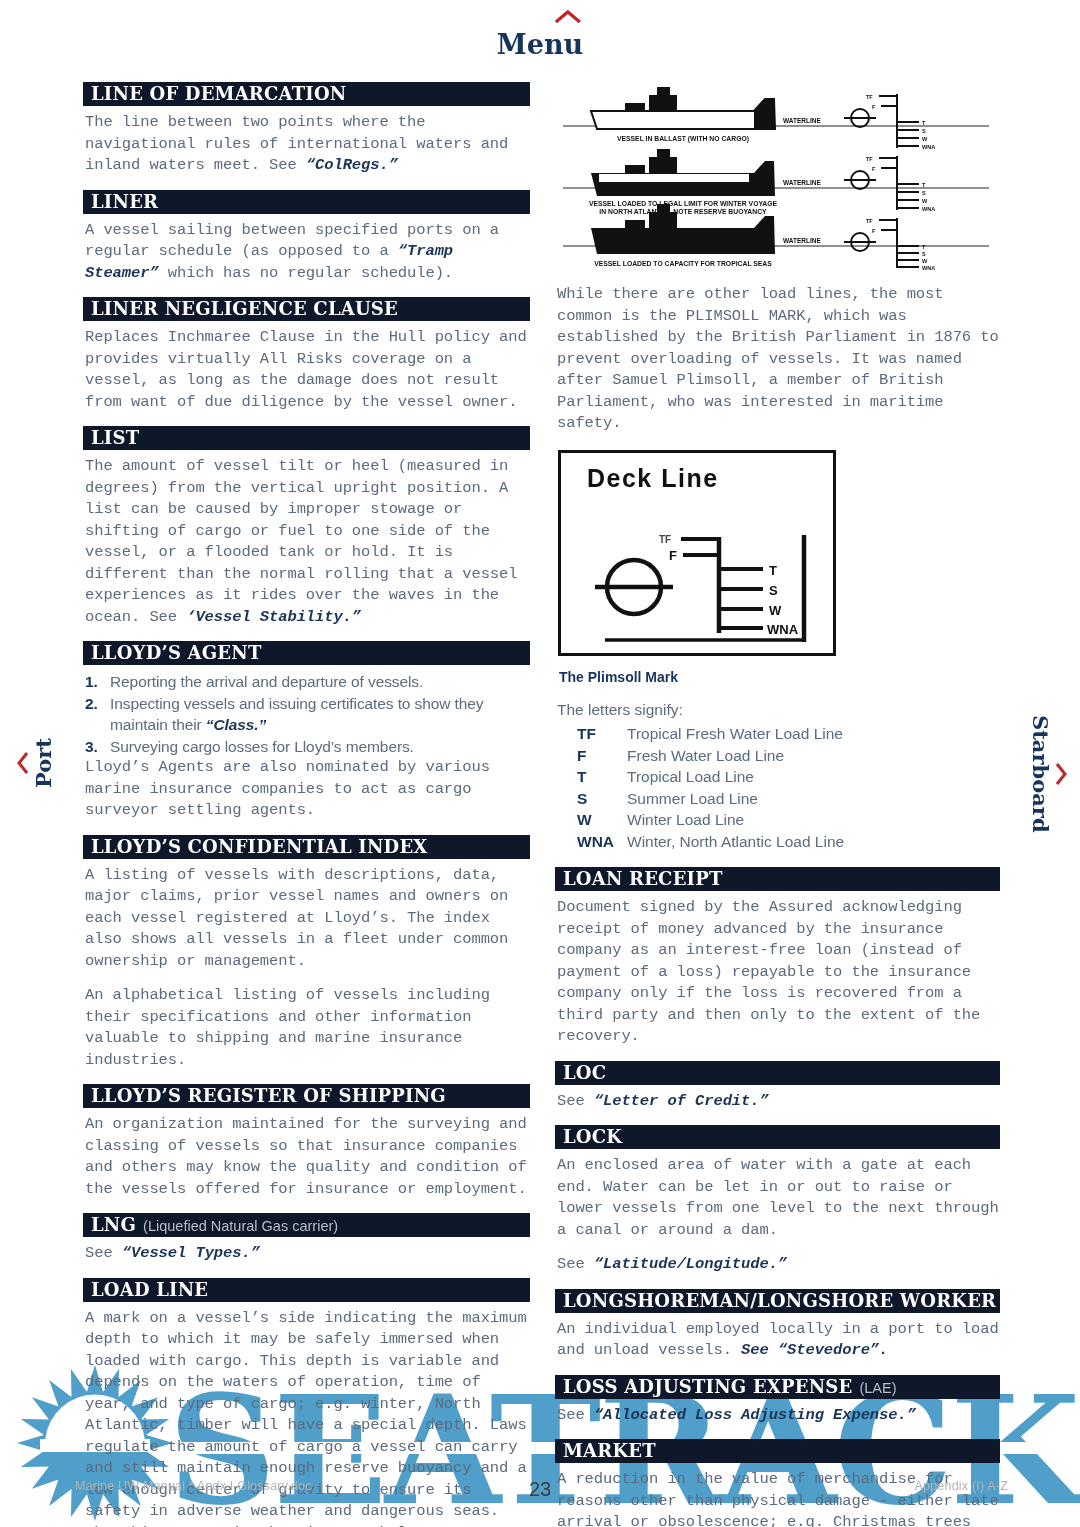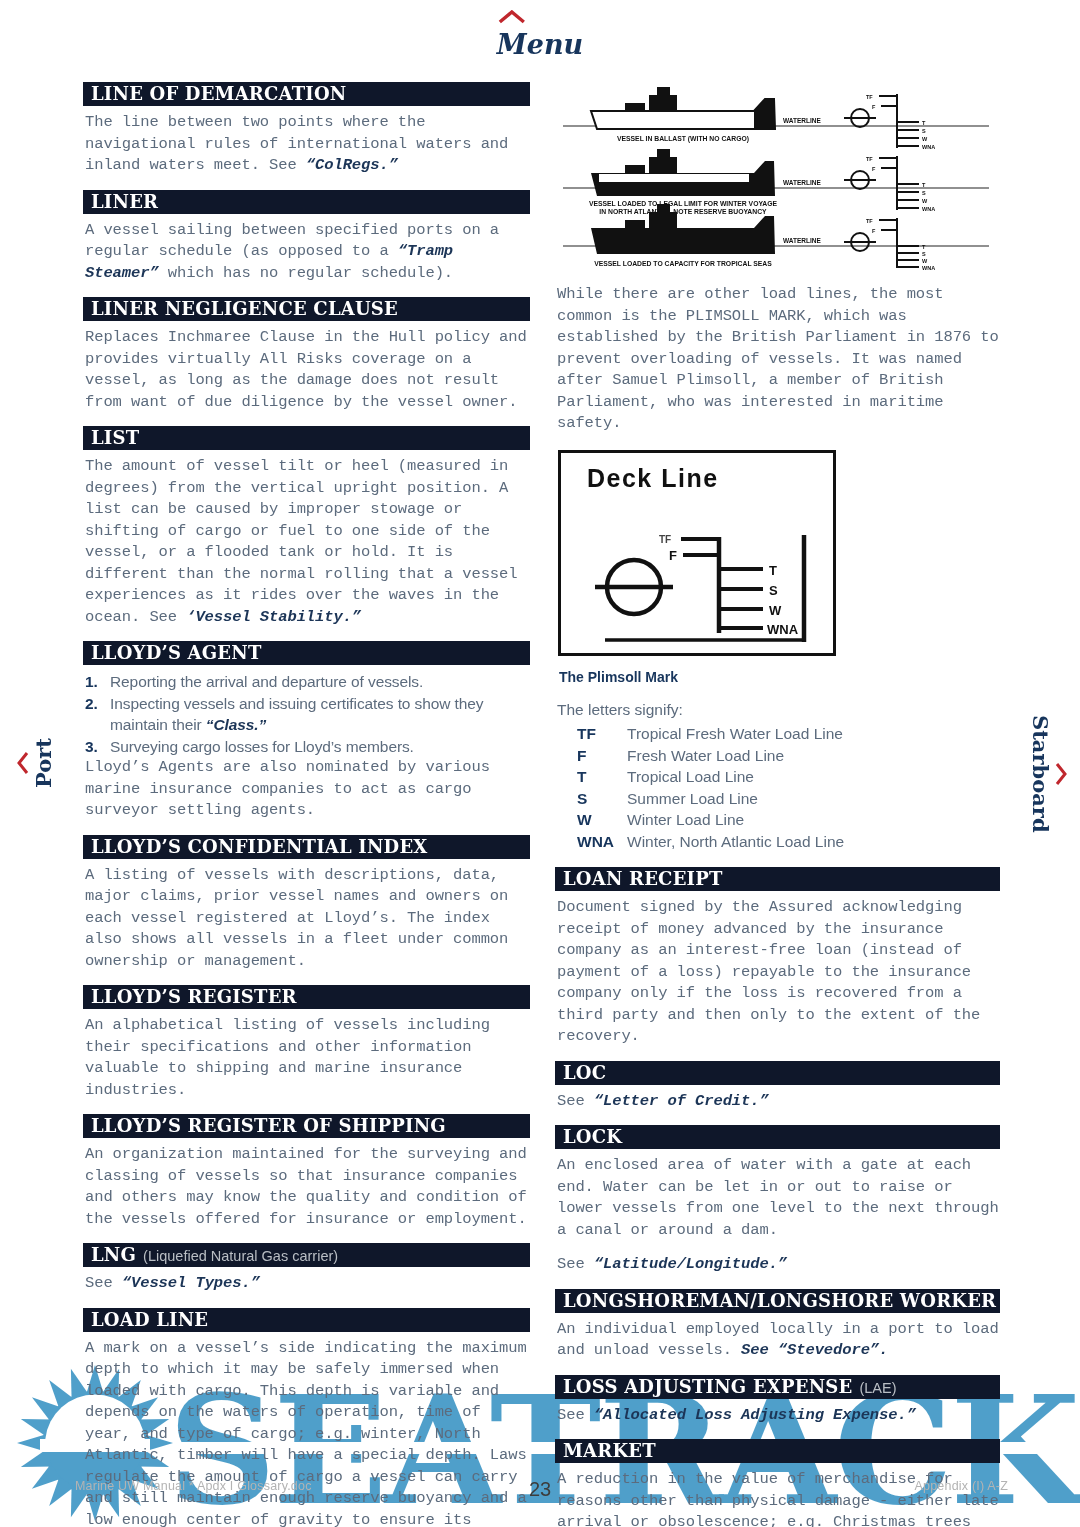--- a/index.html
+++ b/index.html
@@ -1,19 +1,19 @@
 <!DOCTYPE html>
 <html><head>
 <meta charset="utf-8">
 <style>
   html,body{margin:0;padding:0;background:#fff;}
   .page{position:relative;width:1080px;height:1527px;background:#fff;overflow:hidden;
         font-family:"Liberation Sans",sans-serif;}
   
-  .menu{position:absolute;top:10px;left:50%;transform:translateX(-50%);text-align:left;z-index:3;cursor:pointer;font-style:italic;}
+  .menu{position:absolute;top:10px;left:50%;transform:translateX(-50%);text-align:right;z-index:3;cursor:pointer;}
   .menu-label{font-family:"DejaVu Serif",serif;font-weight:700;font-size:27px;color:#17355c;display:block;margin-top:1px;}
   
   .port{position:absolute;left:16px;top:738px;display:flex;align-items:center;gap:1px;z-index:3;}
   .starboard{position:absolute;right:12px;top:715px;display:flex;align-items:center;gap:1px;z-index:3;}
   .rot-up{writing-mode:vertical-rl;transform:rotate(180deg);font-family:"DejaVu Serif",serif;font-weight:700;font-size:21px;color:#17355c;}
   .rot-down{writing-mode:vertical-rl;font-family:"DejaVu Serif",serif;font-weight:700;font-size:21px;color:#17355c;}
   
   .col-left{position:absolute;left:83px;top:82px;width:447px;z-index:2;}
   .col-right{position:absolute;left:555px;top:78px;width:445px;z-index:2;}
   .entry{margin-bottom:13px;}
@@ -143,21 +143,20 @@
       </div>
       <p class="body"><span>Lloyd’s Agents are also nominated by various marine insurance companies to act as cargo surveyor settling agents.</span></p>
     </div>
 
     <div class="entry">
       <div class="bar"><span class="bar-title">LLOYD’S CONFIDENTIAL INDEX</span></div>
       <p class="body"><span>A listing of vessels with descriptions, data, major claims, prior vessel names and owners on each vessel registered at Lloyd’s. The index also shows all vessels in a fleet under common ownership or management.</span></p>
     </div>
 
     <div class="entry">
-      <div class="bar"><span class="bar-title">LLOYD’S REGISTER</span></div>
       <p class="body"><span>An alphabetical listing of vessels including their specifications and other information valuable to shipping and marine insurance industries.</span></p>
     </div>
 
     <div class="entry">
       <div class="bar"><span class="bar-title">LLOYD’S REGISTER OF SHIPPING</span></div>
       <p class="body"><span>An organization maintained for the surveying and classing of vessels so that insurance companies and others may know the quality and condition of the vessels offered for insurance or employment.</span></p>
     </div>
 
     <div class="entry">
       <div class="bar">

